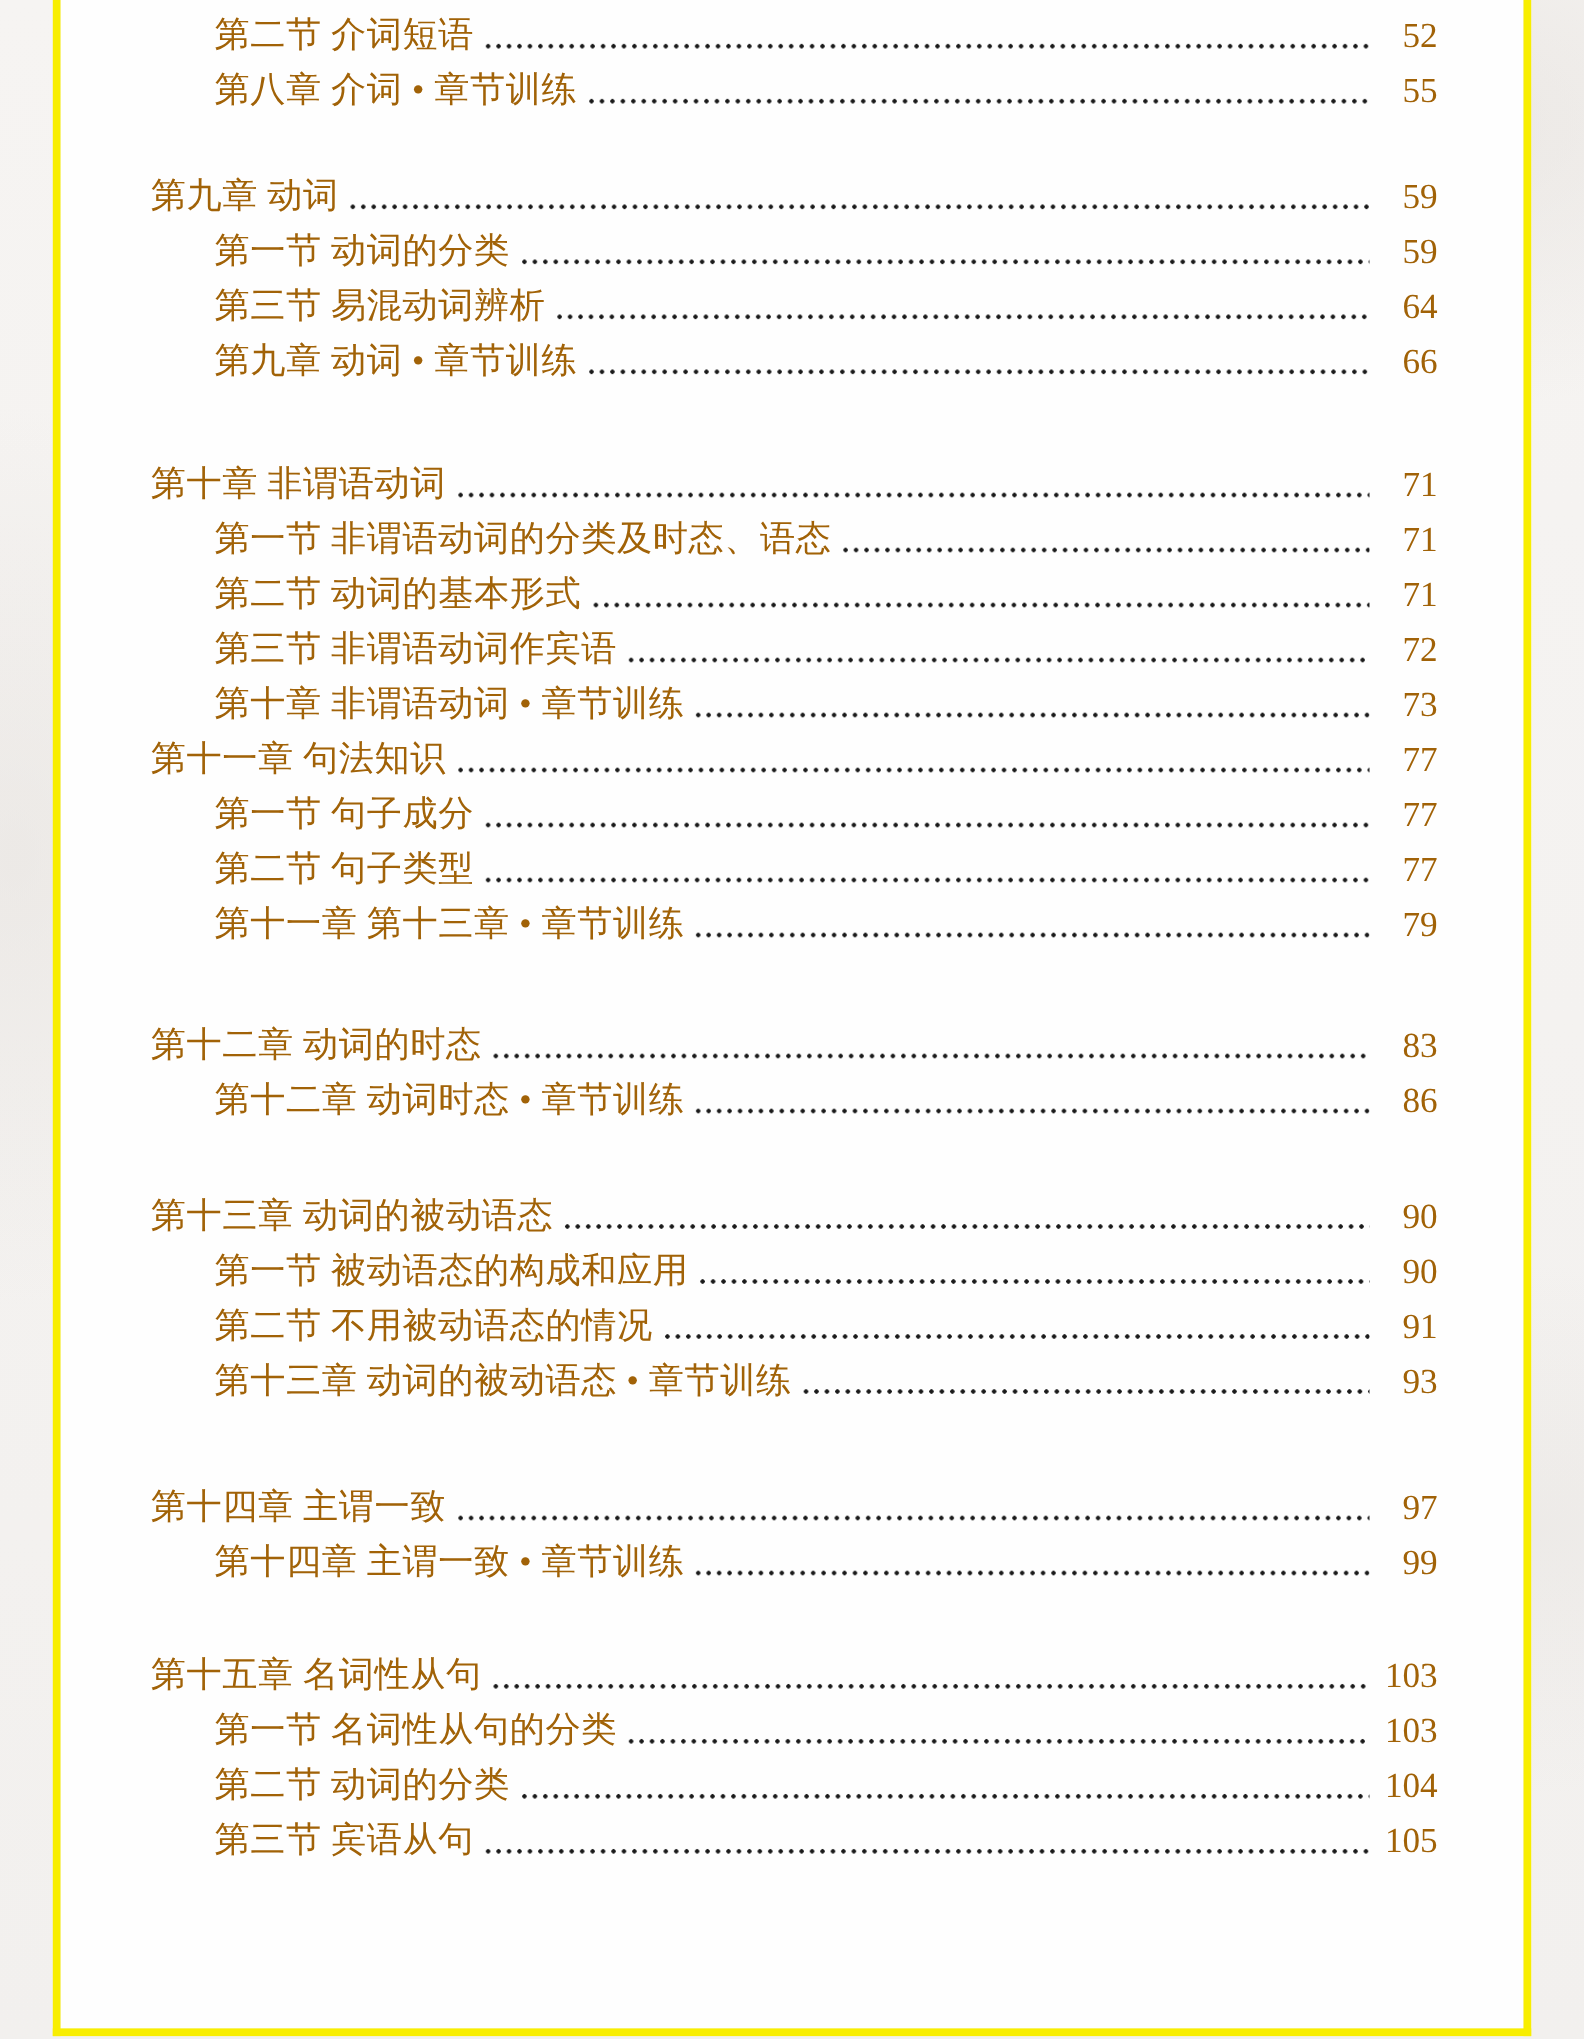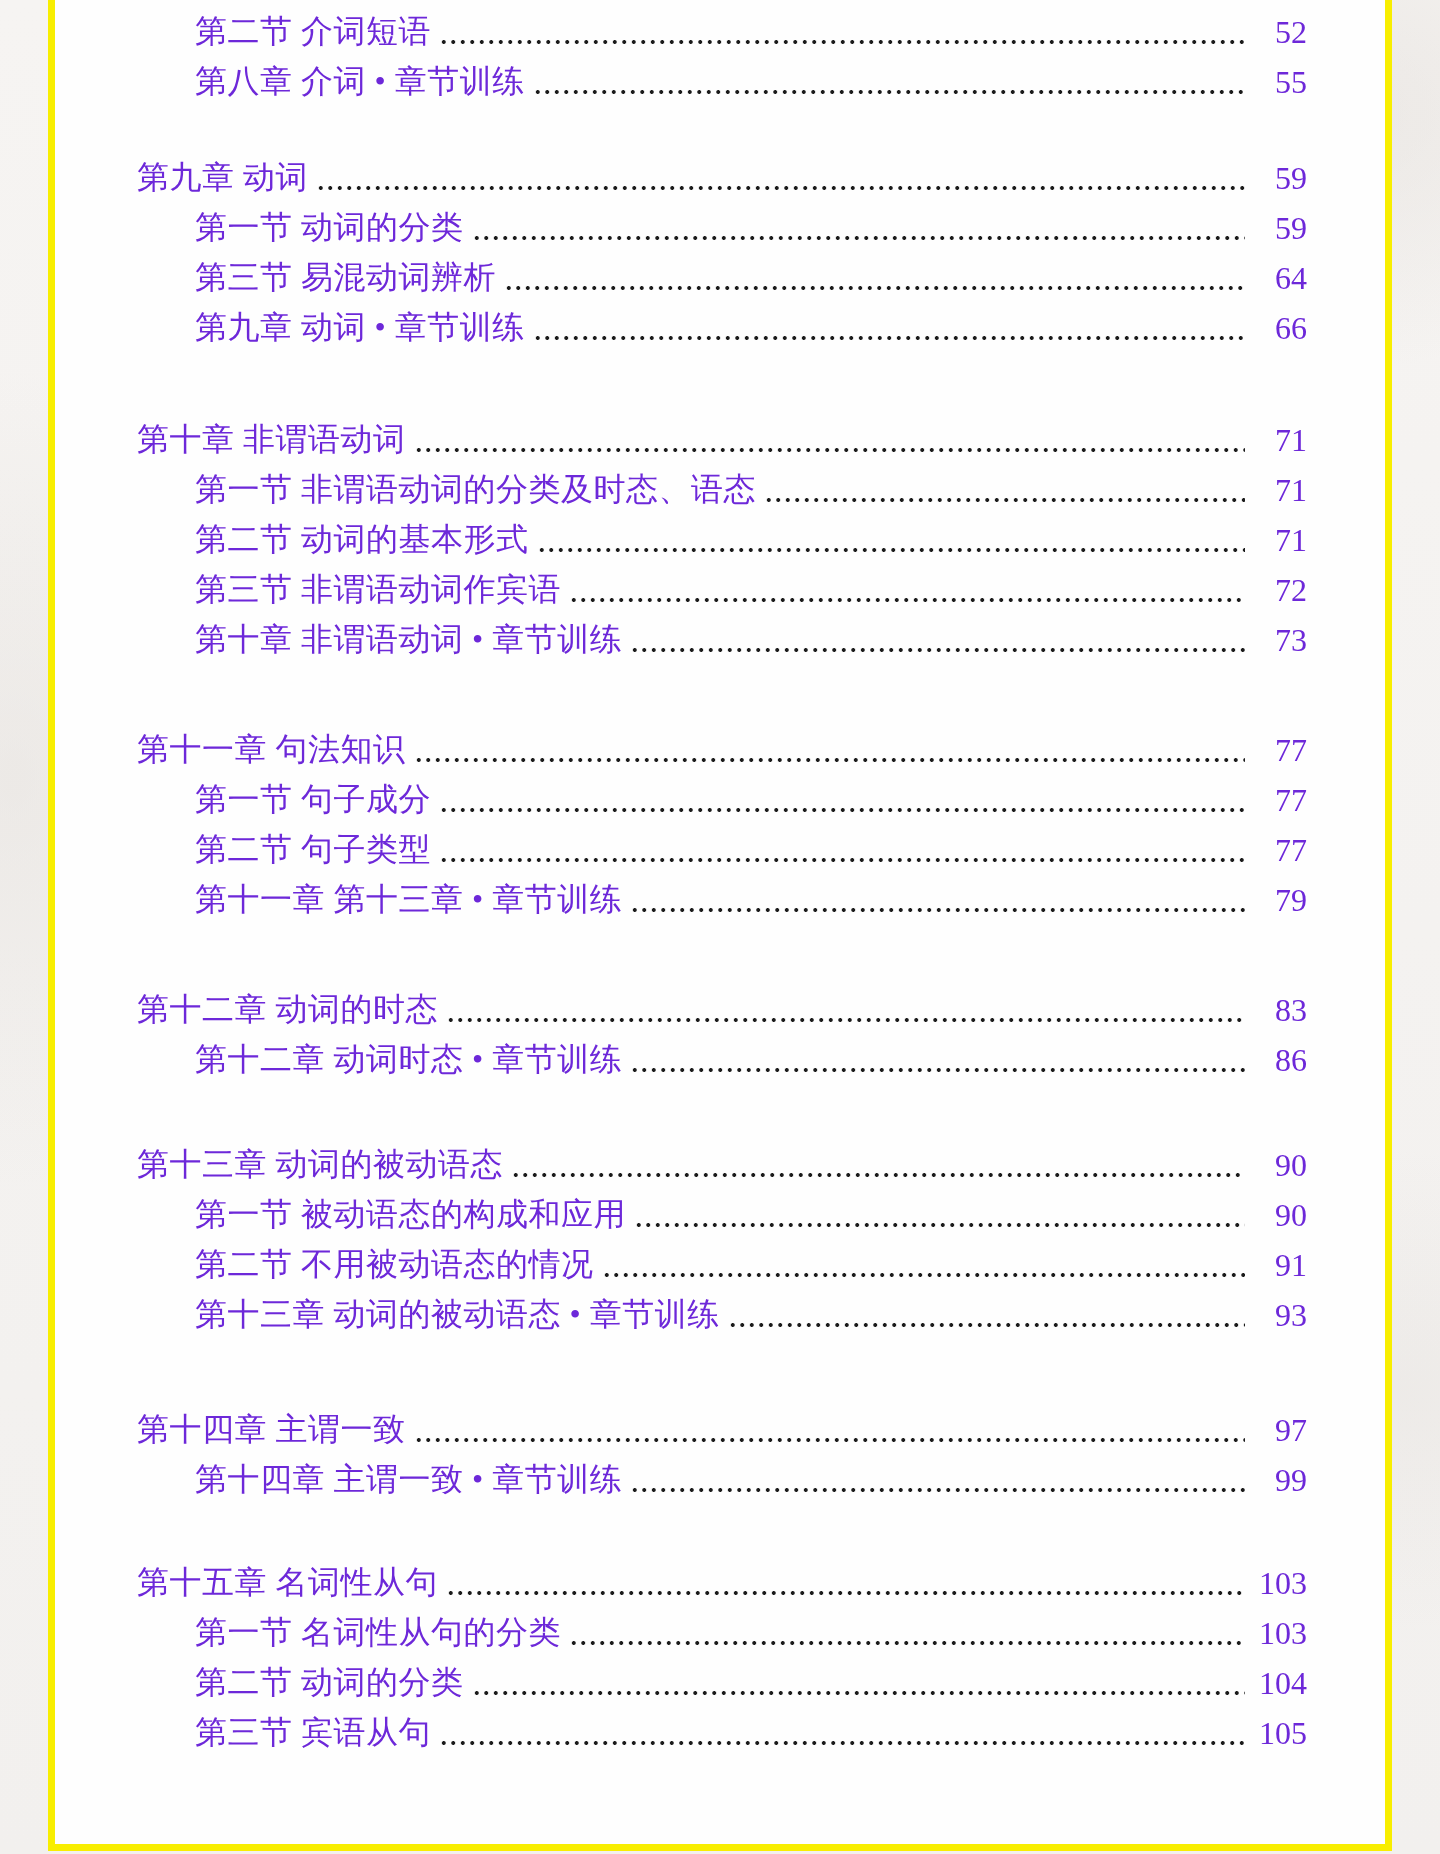--- a/index.html
+++ b/index.html
@@ -34,21 +34,21 @@
   .frame-right  { left: 1385px; top: 0; width: 7px;   height: 1851px; }
   .frame-bottom { left: 48px;  top: 1844px; width: 1344px; height: 7px; }
 
   .toc {
     position: absolute;
     left: 55px;
     top: 0;
     width: 1330px;
     box-sizing: border-box;
     padding: 7px 78px 0 82px;
-    color: #6d28d9;
+    color: #a16207;
     font-size: 32px;
   }
   .toc-group { }
   .toc-row {
     height: 50px;
     display: flex;
     align-items: center;
   }
   .toc-row.level-section { padding-left: 58px; }
   .toc-label {
@@ -135,21 +135,21 @@
           <span class="toc-label">第三节 非谓语动词作宾语</span>
           <span class="leader"></span>
           <span class="toc-page">72</span>
         </div>
         <div class="toc-row level-section">
           <span class="toc-label">第十章 非谓语动词 • 章节训练</span>
           <span class="leader"></span>
           <span class="toc-page">73</span>
         </div>
       </div>
-      <div class="toc-group" style="margin-top: 60px; font-family: Liberation Serif, serif;">
+      <div class="toc-group" style=" font-family: Liberation Serif, serif;">
         <div class="toc-row level-chapter">
           <span class="toc-label">第十一章 句法知识</span>
           <span class="leader"></span>
           <span class="toc-page">77</span>
         </div>
         <div class="toc-row level-section">
           <span class="toc-label">第一节 句子成分</span>
           <span class="leader"></span>
           <span class="toc-page">77</span>
         </div>

